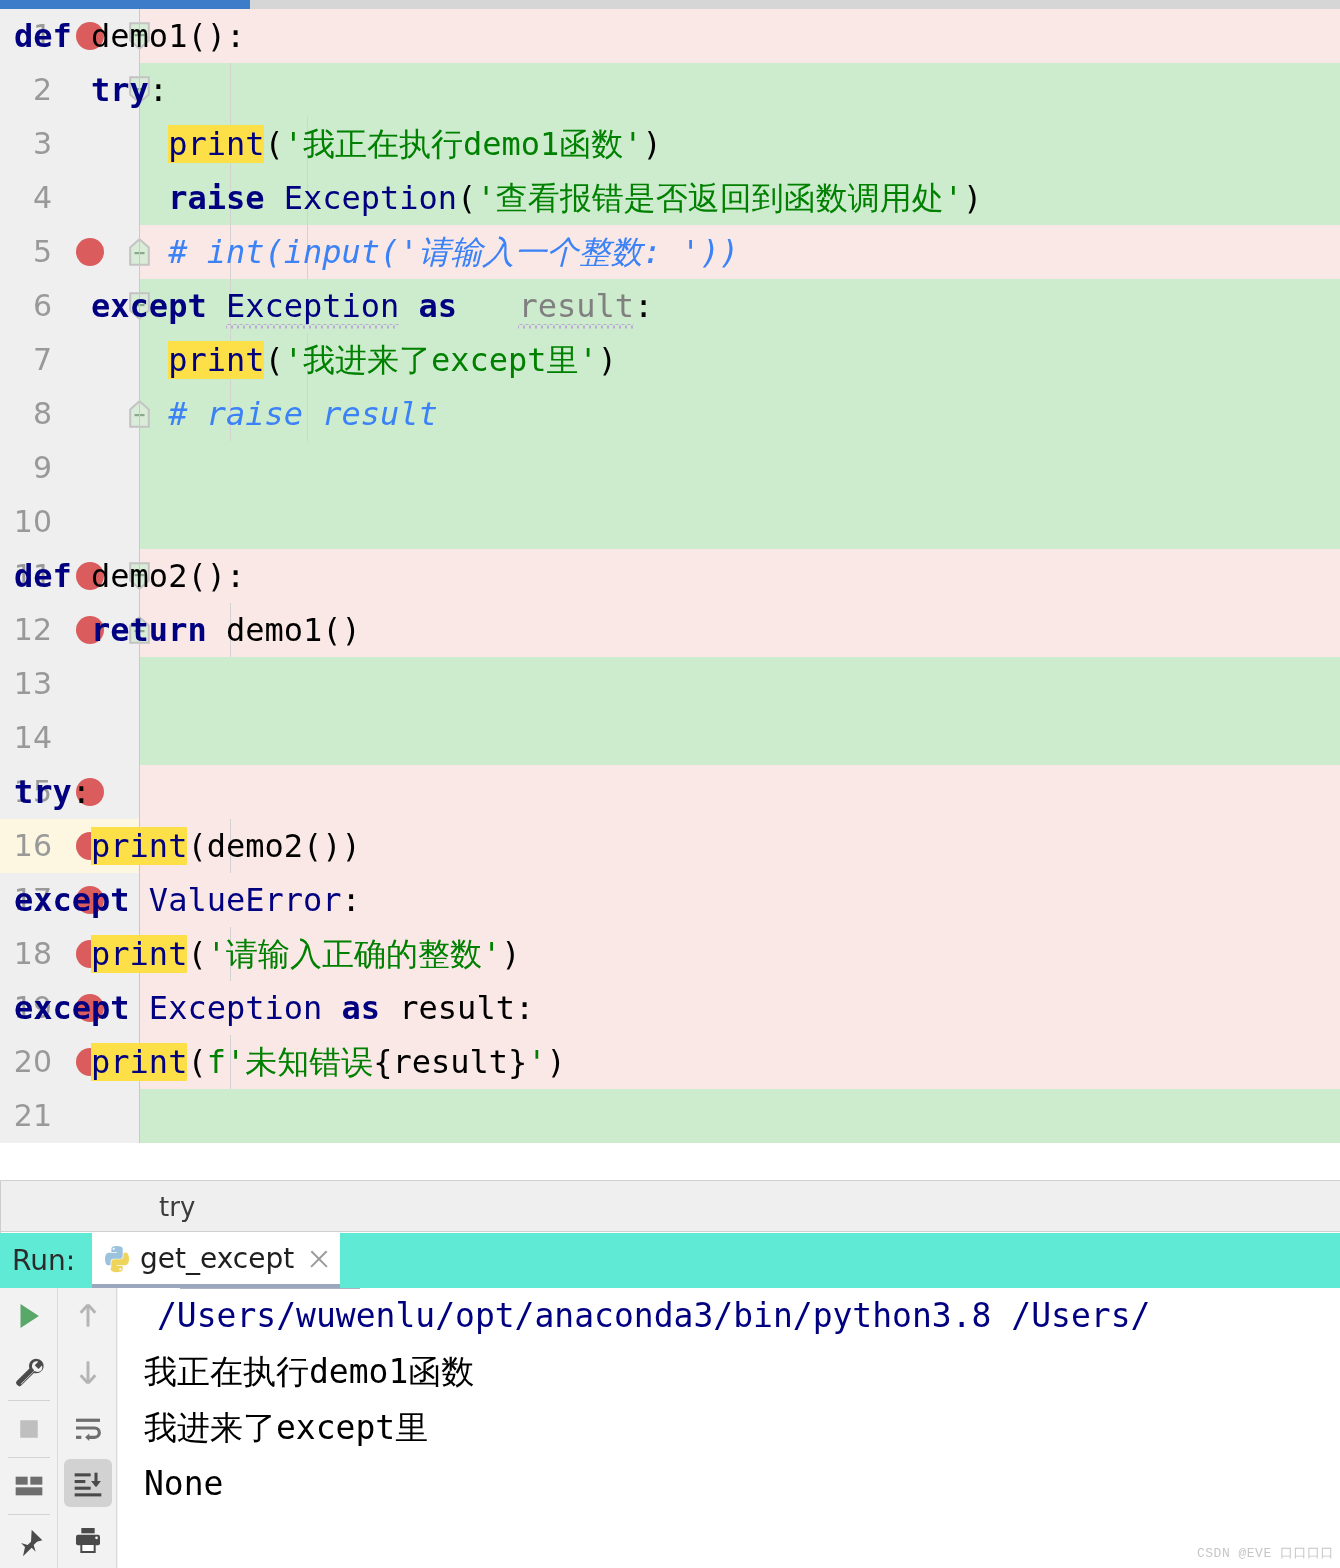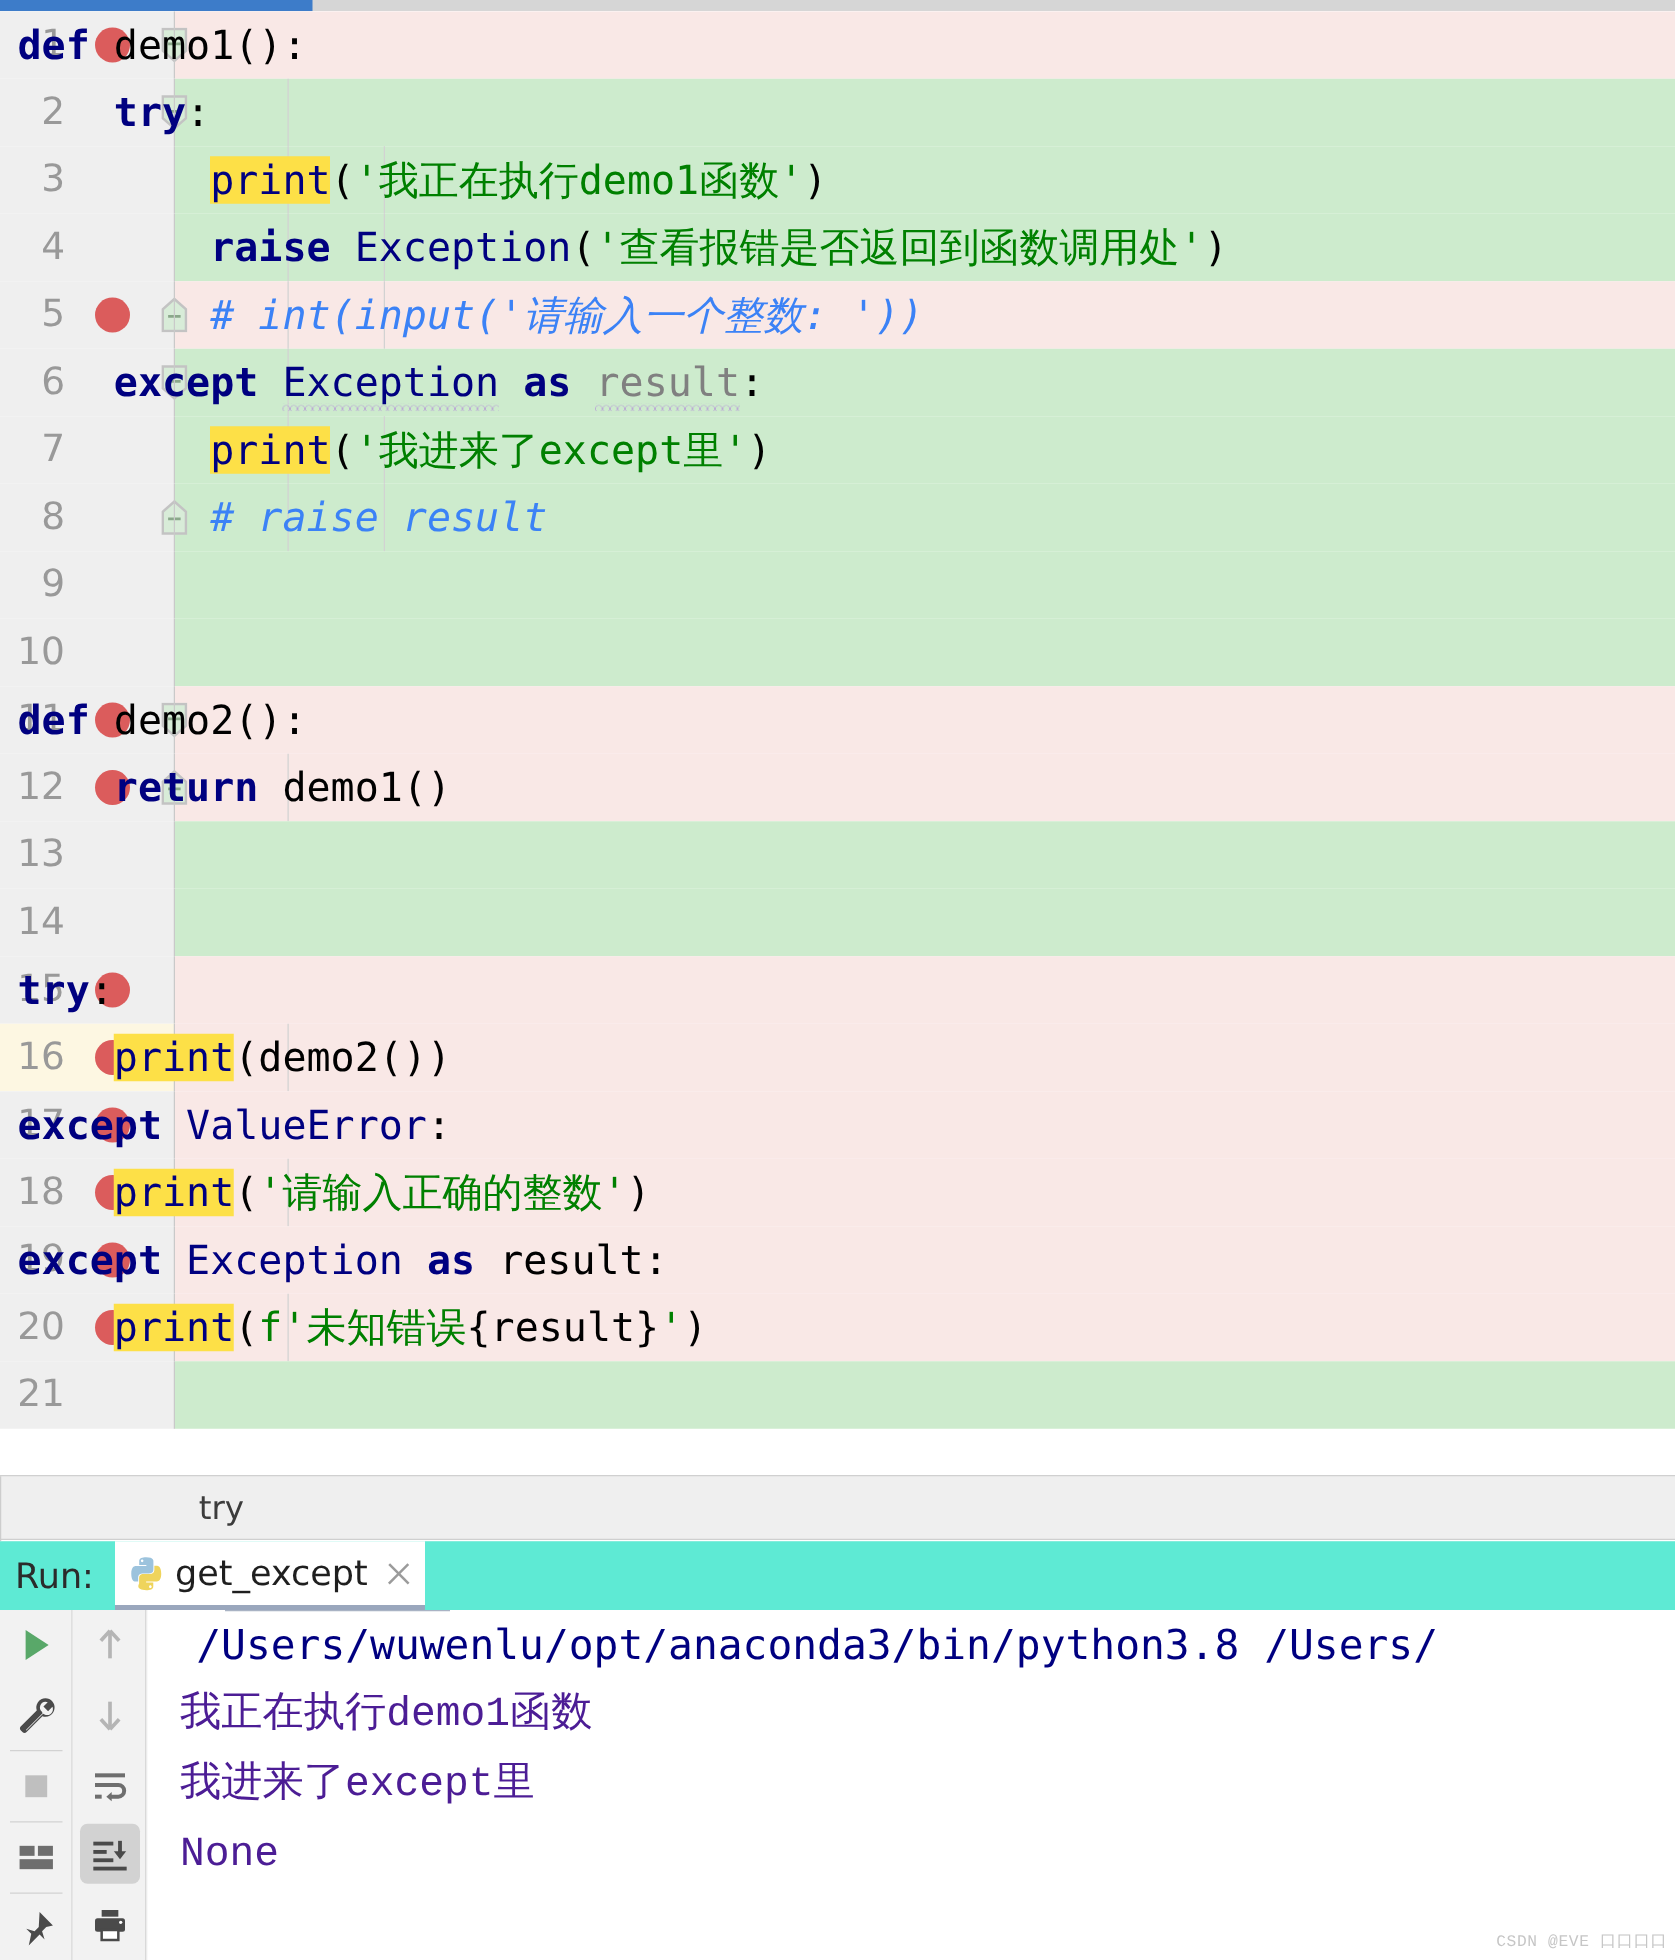--- a/index.html
+++ b/index.html
@@ -68,21 +68,21 @@
   .indent-guide {
     position:absolute; width:1px; background:#d2d2d2;
   }
 
   
   .kw   { color:#000080; font-weight:bold; }
   .kwn  { color:#000080; }
   .id   { color:#000000; }
   .str  { color:#008000; }
   .com  { color:#3b82f6; font-style:italic; }
-  .dim  { color:#808080; }
+  .dim  { color:#808080;margin-left:42px; }
   .fn   { color:#000080; background:#fde047; }
   .wavy { border-bottom:3px solid transparent;
           background-image:
             radial-gradient(circle at 3px 4px, transparent 2.2px, #b9a3d6 2.6px, transparent 3.2px);
           background-size:6px 6px; background-repeat:repeat-x;
           background-position:0 100%; padding-bottom:4px; }
 
   
   #breadcrumb {
     position:absolute; left:0; top:1180px; width:1340px; height:52px;
@@ -151,21 +151,21 @@
   #console {
     position:absolute; left:118px; top:55px; right:0; bottom:0;
     background:#ffffff; overflow:hidden;
   }
   #console .cline {
     height:56px; line-height:56px; white-space:pre; font-size:33px;
     padding-left:26px;
     font-family:"DejaVu Sans Mono","Liberation Mono",monospace;
   }
   #console .cline.path { color:#000080;margin-left:13px; }
-  #console .cline.out  { color:#4c1d95;font-family:Liberation Mono, monospace; }
+  #console .cline.out  { color:#000000; }
   #console .ctop {
     position:absolute; left:62px; top:-4px; width:180px; height:5px;
     background:#a9b3c4;
   }
 
   #watermark {
     position:absolute; right:6px; bottom:6px;
     font-size:13px; color:#c6c6c6; letter-spacing:0.5px;
     font-family:Liberation Mono, monospace;
   }

